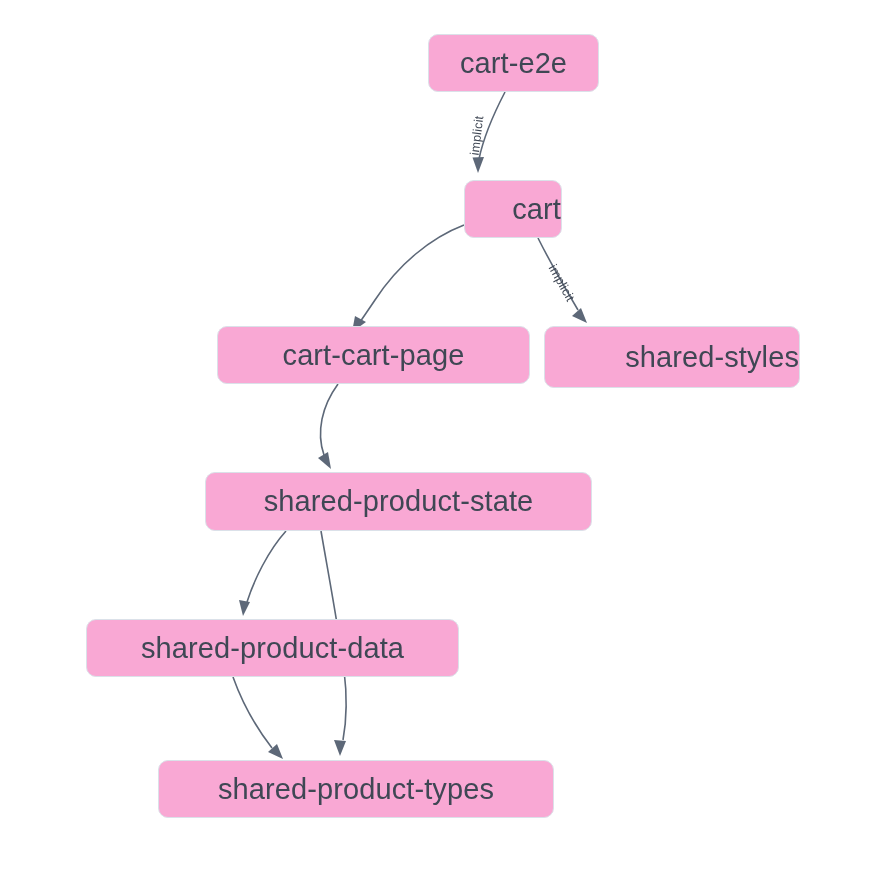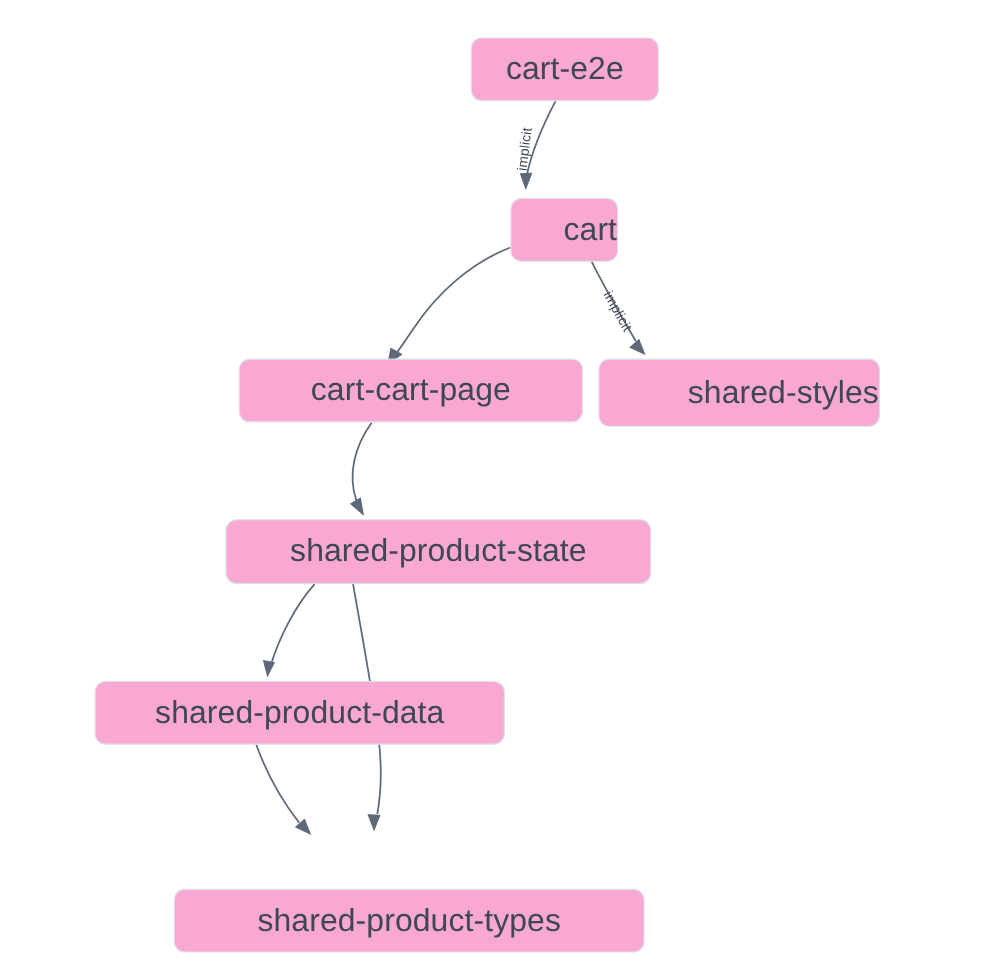--- a/index.html
+++ b/index.html
@@ -122,17 +122,17 @@
   </div>
 
   <div class="graph-node" style="left:161px; top:472px; width:387px; height:59px;margin-left:44px;">
     <span>shared-product-state</span>
   </div>
 
   <div class="graph-node" style="left:46px; top:619px; width:373px; height:58px;margin-left:40px;">
     <span>shared-product-data</span>
   </div>
 
-  <div class="graph-node" style="left:158px; top:808px; width:428px; height:58px;">
+  <div class="graph-node" style="left:158px; top:760px; width:396px; height:58px;">
     <span>shared-product-types</span>
   </div>
 
 </div>
 
 </body></html>

